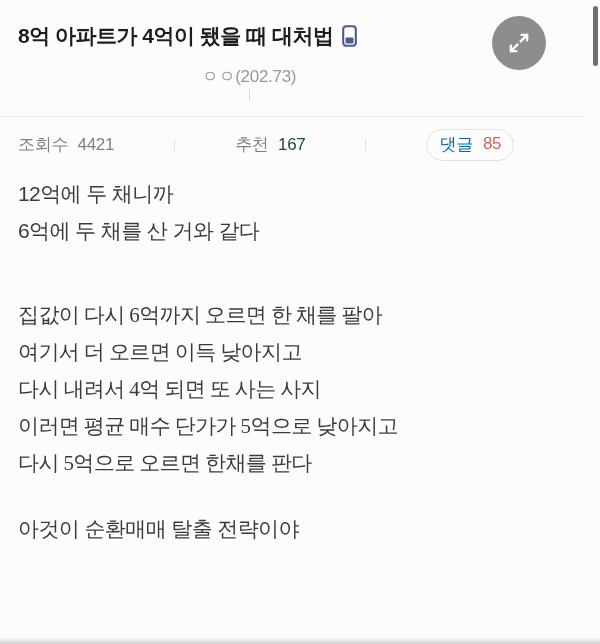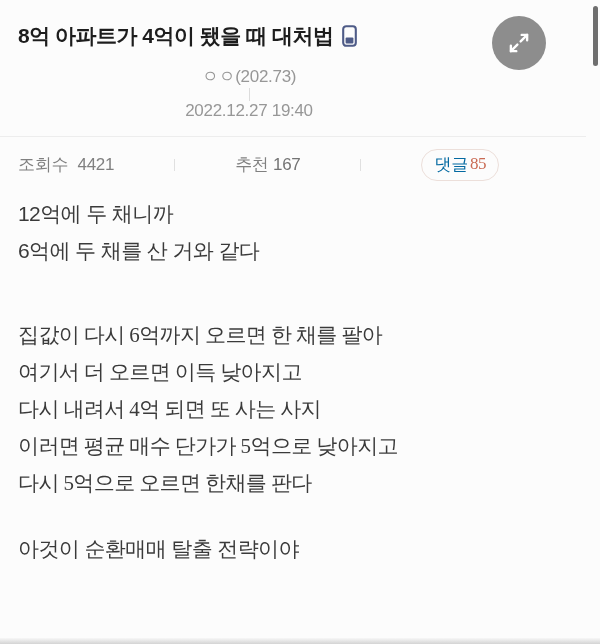--- a/index.html
+++ b/index.html
@@ -89,32 +89,32 @@
     letter-spacing: -0.3px;
     height: 42px;
     gap: 48px;
   }
   .stat-sep {
     width: 1px;
     height: 12px;
     background: #e0e0e0;
     margin: 0 12px;
   }
-  .stat-value-accent { color: #737373; }
+  .stat-value-accent { color: #14532d; margin-left: 5px; }
   .comment-pill {
     display: inline-flex;
     align-items: center;
     border: 1px solid #ecdfda;
     border-radius: 16px;
     padding: 3px 12px 4px 12px;
     background: #fcfcfc;
     cursor: pointer;
   }
   .comment-pill .pill-label { color: #0369a1; }
-  .comment-pill .pill-count { color: #c96a53; margin-left: 2px; font-family: Liberation Serif, serif; }
+  .comment-pill .pill-count { color: #c96a53; margin-left: 10px; }
 
   
   .post-body {
     padding: 0 18px;
     font-size: 21px;
     line-height: 37px;
     color: #3a3a3a;
     letter-spacing: -0.6px;
   }
   .para-1 { margin-top: 24px; }
@@ -142,21 +142,20 @@
         <svg width="19" height="24" viewBox="0 0 19 24" fill="none">
           <rect x="3.2" y="2.2" width="12.6" height="19.6" rx="3" stroke="#4e5b87" stroke-width="2.1"></rect>
           <rect x="5.6" y="13.5" width="7.8" height="6" rx="1" fill="#4e5b87"></rect>
         </svg>
       </span>
     </h1>
 
     <div class="post-meta">
       <span>ㅇㅇ(202.73)</span>
       <span class="meta-sep"></span>
-      <span>2022.12.27 19:40</span>
     </div>
 
     <button class="fab-expand">
       <span style="display:flex;">
         <svg width="26" height="26" viewBox="0 0 24 24" fill="none" stroke="#ffffff" stroke-width="2.2" stroke-linecap="round" stroke-linejoin="round">
           <polyline points="14.5 4.5 19.5 4.5 19.5 9.5"></polyline>
           <line x1="19.5" y1="4.5" x2="13.5" y2="10.5"></line>
           <polyline points="9.5 19.5 4.5 19.5 4.5 14.5"></polyline>
           <line x1="4.5" y1="19.5" x2="10.5" y2="13.5"></line>
         </svg>

